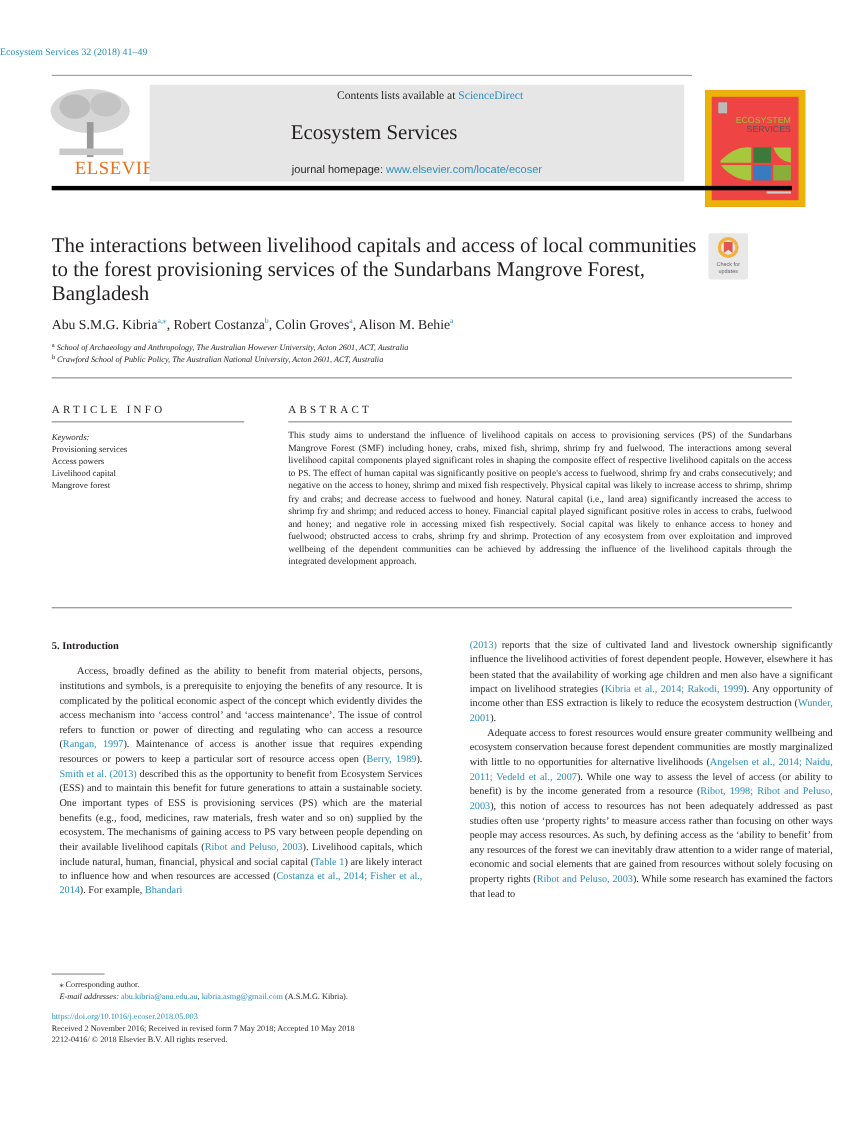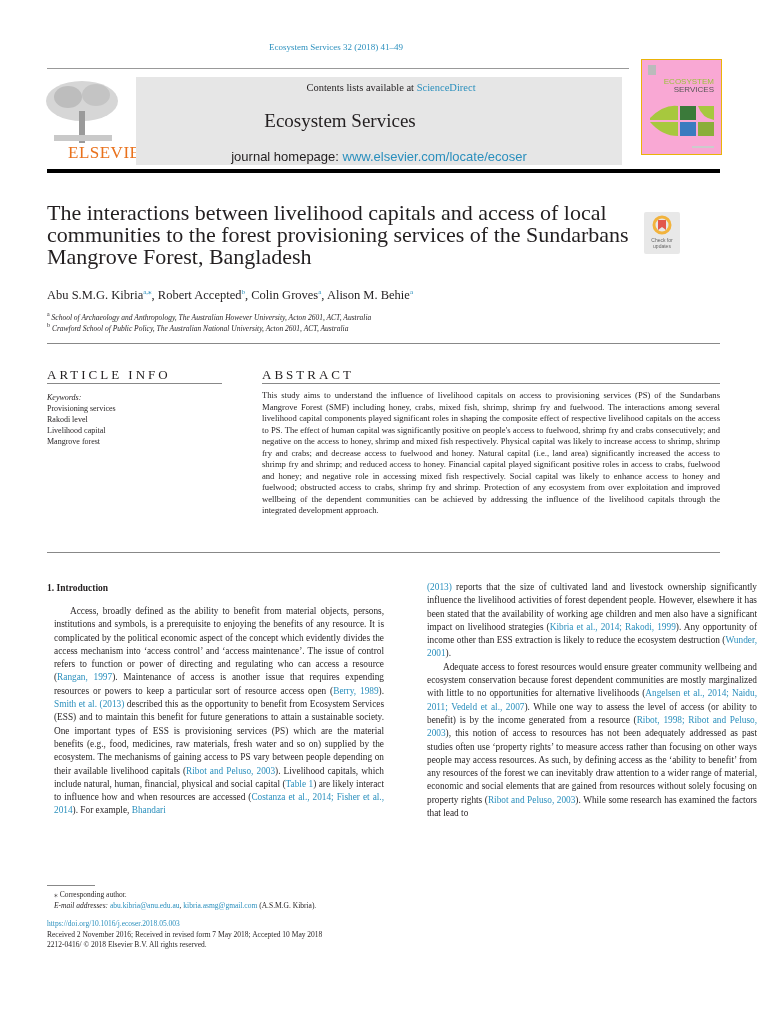--- a/index.html
+++ b/index.html
@@ -1,37 +1,37 @@
 <!DOCTYPE html>
 <html><head>
 <meta charset="utf-8">
 <style>
   html, body { margin: 0; padding: 0; background: #ffffff; }
   body { width: 768px; height: 1024px; position: relative; overflow: hidden; font-family: "Liberation Serif", "DejaVu Serif", serif; color: #231f20; }
   a, .link { color: #2a8fbd; text-decoration: none; }
   .abs { position: absolute; }
-  #journal-ref { top: 42px; left: 0; width: 672px; text-align: center; font-size: 9px; color: #2a8fbd; }
+  #journal-ref { top: 42px; left: 0; width: 672px; text-align: left; font-size: 9px; color: #2a8fbd; }
   #top-rule { top: 68px; left: 47px; width: 582px; height: 1px; background: #999; }
   #elsevier-logo { top: 77px; left: 40px; width: 85px; height: 86px; }
   #elsevier-word { top: 143px; left: 40px; width: 88px; text-align: left; font-size: 17px; color: #e9711c; letter-spacing: 0.5px; font-family: "Liberation Serif", serif; margin-left: 28px; }
   #masthead { top: 77px; left: 136px; width: 486px; height: 88px; background: #e6e6e6; }
   #contents-line { top: 82px; left: 148px; width: 486px; text-align: center; font-size: 10.5px; }
   #journal-title { top: 110px; left: 136px; width: 408px; text-align: center; font-size: 19px; }
-  #homepage-line { top: 149px; left: 136px; width: 486px; text-align: center; font-size: 13px; font-family: "Liberation Sans", sans-serif; }
-  #cover { top: 59px; left: 641px; width: 79px; height: 94px; border: 1px solid #eab308; background: #f9a8d4; }
+  #homepage-line { top: 149px; left: 136px; width: 486px; text-align: center; font-size: 10px; font-family: "Liberation Sans", sans-serif; }
+  #cover { top: 82px; left: 641px; width: 79px; height: 94px; border: 6px solid #eab308; background: #ef4444; }
   #thick-rule { top: 169px; left: 47px; width: 673px; height: 4px; background: #000; }
-  #article-title { top: 202px; left: 47px; width: 590px; font-size: 22px; line-height: 22px; }
+  #article-title { top: 213px; left: 47px; width: 590px; font-size: 19px; line-height: 22px; }
   #crossmark { top: 212px; left: 644px; width: 36px; height: 42px; background: #e8e8e8; border-radius: 2px; }
   #authors { top: 288px; left: 47px; font-size: 12.5px; }
   #authors sup { font-size: 7px; color: #2a8fbd; }
   #affil-a { top: 311px; left: 47px; font-size: 7.5px; font-style: italic; }
   #affil-b { top: 322px; left: 47px; font-size: 7.5px; font-style: italic; }
   #affil-a sup, #affil-b sup { font-style: normal; font-size: 6px; }
   #rule-affil { top: 343px; left: 47px; width: 673px; height: 1px; background: #888; }
-  .sec-head { font-size: 13px; letter-spacing: 3px; }
+  .sec-head { font-size: 10px; letter-spacing: 3px; }
   #info-head { top: 367px; left: 47px; }
   #abs-head { top: 367px; left: 262px; }
   #info-rule { top: 383px; left: 47px; width: 175px; height: 1px; background: #888; }
   #abs-rule { top: 383px; left: 262px; width: 458px; height: 1px; background: #888; }
   #keywords { top: 392px; left: 47px; font-size: 8px; line-height: 11px; }
   #keywords .kw-label { font-style: italic; }
   #abstract { top: 390px; left: 262px; width: 458px; font-size: 8.6px; line-height: 11.5px; text-align: justify; font-family: Liberation Serif, serif; }
   #abs-bottom-rule { top: 552px; left: 47px; width: 673px; height: 1px; background: #888; }
   #intro-head { top: 583px; left: 47px; font-size: 9.5px; font-weight: bold; }
   .col { font-size: 9.3px; line-height: 13.3px; text-align: justify; width: 330px; }
@@ -94,43 +94,43 @@
 <div class="abs" id="crossmark">
   <svg width="36" height="42" viewBox="0 0 36 42">
     <circle cx="18" cy="13" r="8" fill="none" stroke="#f2b33d" stroke-width="3"></circle>
     <path d="M14 8 L22 8 L22 18 L18 15 L14 18 Z" fill="#e2574c"></path>
     <text x="18" y="30" text-anchor="middle" font-size="5" fill="#666" font-family="Liberation Sans, sans-serif">Check for</text>
     <text x="18" y="36" text-anchor="middle" font-size="5" fill="#666" font-family="Liberation Sans, sans-serif">updates</text>
   </svg>
 </div>
 
 <div class="abs" id="authors">
-  <span>Abu S.M.G. Kibria</span><sup>a,⁎</sup><span>, </span><span>Robert Accepted</span><sup>b</sup><span>, </span><span>Colin Groves</span><sup>a</sup><span>, </span><span>Alison M. Behie</span><sup>a</sup>
+  <span>Abu S.M.G. Kibria</span><sup>a,⁎</sup><span>, </span><span>Robert Costanza</span><sup>b</sup><span>, </span><span>Colin Groves</span><sup>a</sup><span>, </span><span>Alison M. Behie</span><sup>a</sup>
 </div>
 <div class="abs" id="affil-a"><sup>a</sup> <span>School of Archaeology and Anthropology, The Australian However University, Acton 2601, ACT, Australia</span></div>
 <div class="abs" id="affil-b"><sup>b</sup> <span>Crawford School of Public Policy, The Australian National University, Acton 2601, ACT, Australia</span></div>
 <div class="abs" id="rule-affil"></div>
 
 <div class="abs sec-head" id="info-head">ARTICLE INFO</div>
 <div class="abs sec-head" id="abs-head">ABSTRACT</div>
 <div class="abs" id="info-rule"></div>
 <div class="abs" id="abs-rule"></div>
 
 <div class="abs" id="keywords">
   <div class="kw-label">Keywords:</div>
   <div>Provisioning services</div>
-  <div>Rakodi level</div>
+  <div>Access powers</div>
   <div>Livelihood capital</div>
   <div>Mangrove forest</div>
 </div>
 
 <div class="abs" id="abstract">This study aims to understand the influence of livelihood capitals on access to provisioning services (PS) of the Sundarbans Mangrove Forest (SMF) including honey, crabs, mixed fish, shrimp, shrimp fry and fuelwood. The interactions among several livelihood capital components played significant roles in shaping the composite effect of respective livelihood capitals on the access to PS. The effect of human capital was significantly positive on people's access to fuelwood, shrimp fry and crabs consecutively; and negative on the access to honey, shrimp and mixed fish respectively. Physical capital was likely to increase access to shrimp, shrimp fry and crabs; and decrease access to fuelwood and honey. Natural capital (i.e., land area) significantly increased the access to shrimp fry and shrimp; and reduced access to honey. Financial capital played significant positive roles in access to crabs, fuelwood and honey; and negative role in accessing mixed fish respectively. Social capital was likely to enhance access to honey and fuelwood; obstructed access to crabs, shrimp fry and shrimp. Protection of any ecosystem from over exploitation and improved wellbeing of the dependent communities can be achieved by addressing the influence of the livelihood capitals through the integrated development approach.</div>
 <div class="abs" id="abs-bottom-rule"></div>
 
-<div class="abs" id="intro-head">1. Introduction</div>
+<div class="abs" id="intro-head">5. Introduction</div>
 
 <div class="abs col" id="col-left">
   <p class="indent"><span>Access, broadly defined as the ability to benefit from material objects, persons, institutions and symbols, is a prerequisite to enjoying the benefits of any resource. It is complicated by the political economic aspect of the concept which evidently divides the access mechanism into ‘access control’ and ‘access maintenance’. The issue of control refers to function or power of directing and regulating who can access a resource (</span><a>Rangan, 1997</a><span>). Maintenance of access is another issue that requires expending resources or powers to keep a particular sort of resource access open (</span><a>Berry, 1989</a><span>). </span><a>Smith et al. (2013)</a><span> described this as the opportunity to benefit from Ecosystem Services (ESS) and to maintain this benefit for future generations to attain a sustainable society. One important types of ESS is provisioning services (PS) which are the material benefits (e.g., food, medicines, raw materials, fresh water and so on) supplied by the ecosystem. The mechanisms of gaining access to PS vary between people depending on their available livelihood capitals (</span><a>Ribot and Peluso, 2003</a><span>). Livelihood capitals, which include natural, human, financial, physical and social capital (</span><a>Table 1</a><span>) are likely interact to influence how and when resources are accessed (</span><a>Costanza et al., 2014; Fisher et al., 2014</a><span>). For example, </span><a>Bhandari</a></p>
 </div>
 
 <div class="abs col" id="col-right">
   <p><a>(2013)</a><span> reports that the size of cultivated land and livestock ownership significantly influence the livelihood activities of forest dependent people. However, elsewhere it has been stated that the availability of working age children and men also have a significant impact on livelihood strategies (</span><a>Kibria et al., 2014; Rakodi, 1999</a><span>). Any opportunity of income other than ESS extraction is likely to reduce the ecosystem destruction (</span><a>Wunder, 2001</a><span>).</span></p>
   <p class="indent"><span>Adequate access to forest resources would ensure greater community wellbeing and ecosystem conservation because forest dependent communities are mostly marginalized with little to no opportunities for alternative livelihoods (</span><a>Angelsen et al., 2014; Naidu, 2011; Vedeld et al., 2007</a><span>). While one way to assess the level of access (or ability to benefit) is by the income generated from a resource (</span><a>Ribot, 1998; Ribot and Peluso, 2003</a><span>), this notion of access to resources has not been adequately addressed as past studies often use ‘property rights’ to measure access rather than focusing on other ways people may access resources. As such, by defining access as the ‘ability to benefit’ from any resources of the forest we can inevitably draw attention to a wider range of material, economic and social elements that are gained from resources without solely focusing on property rights (</span><a>Ribot and Peluso, 2003</a><span>). While some research has examined the factors that lead to</span></p>
 </div>
 

